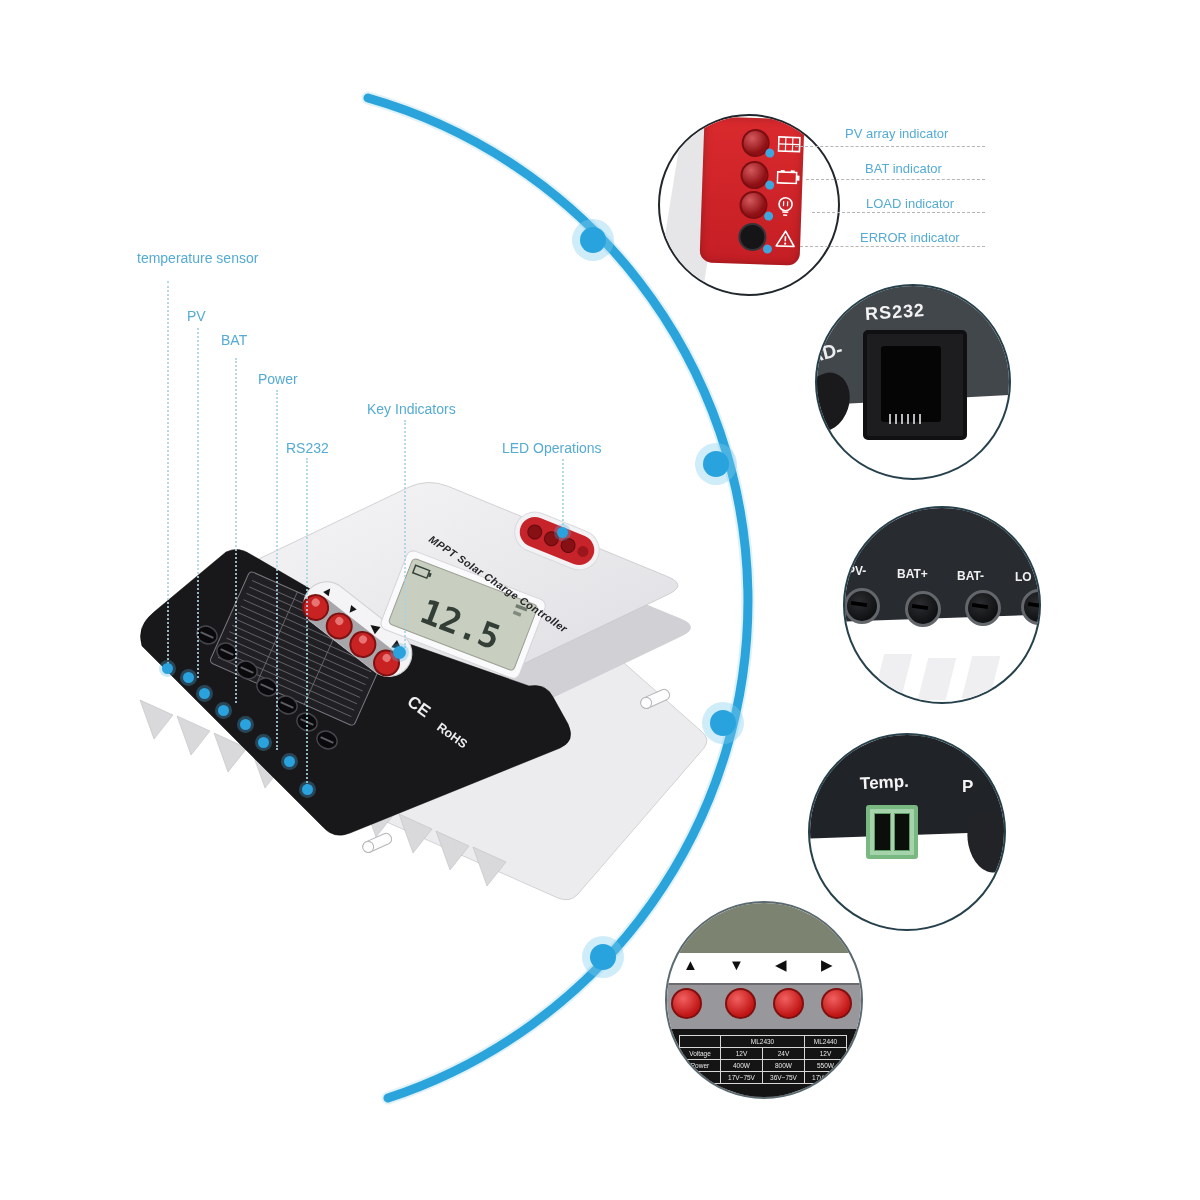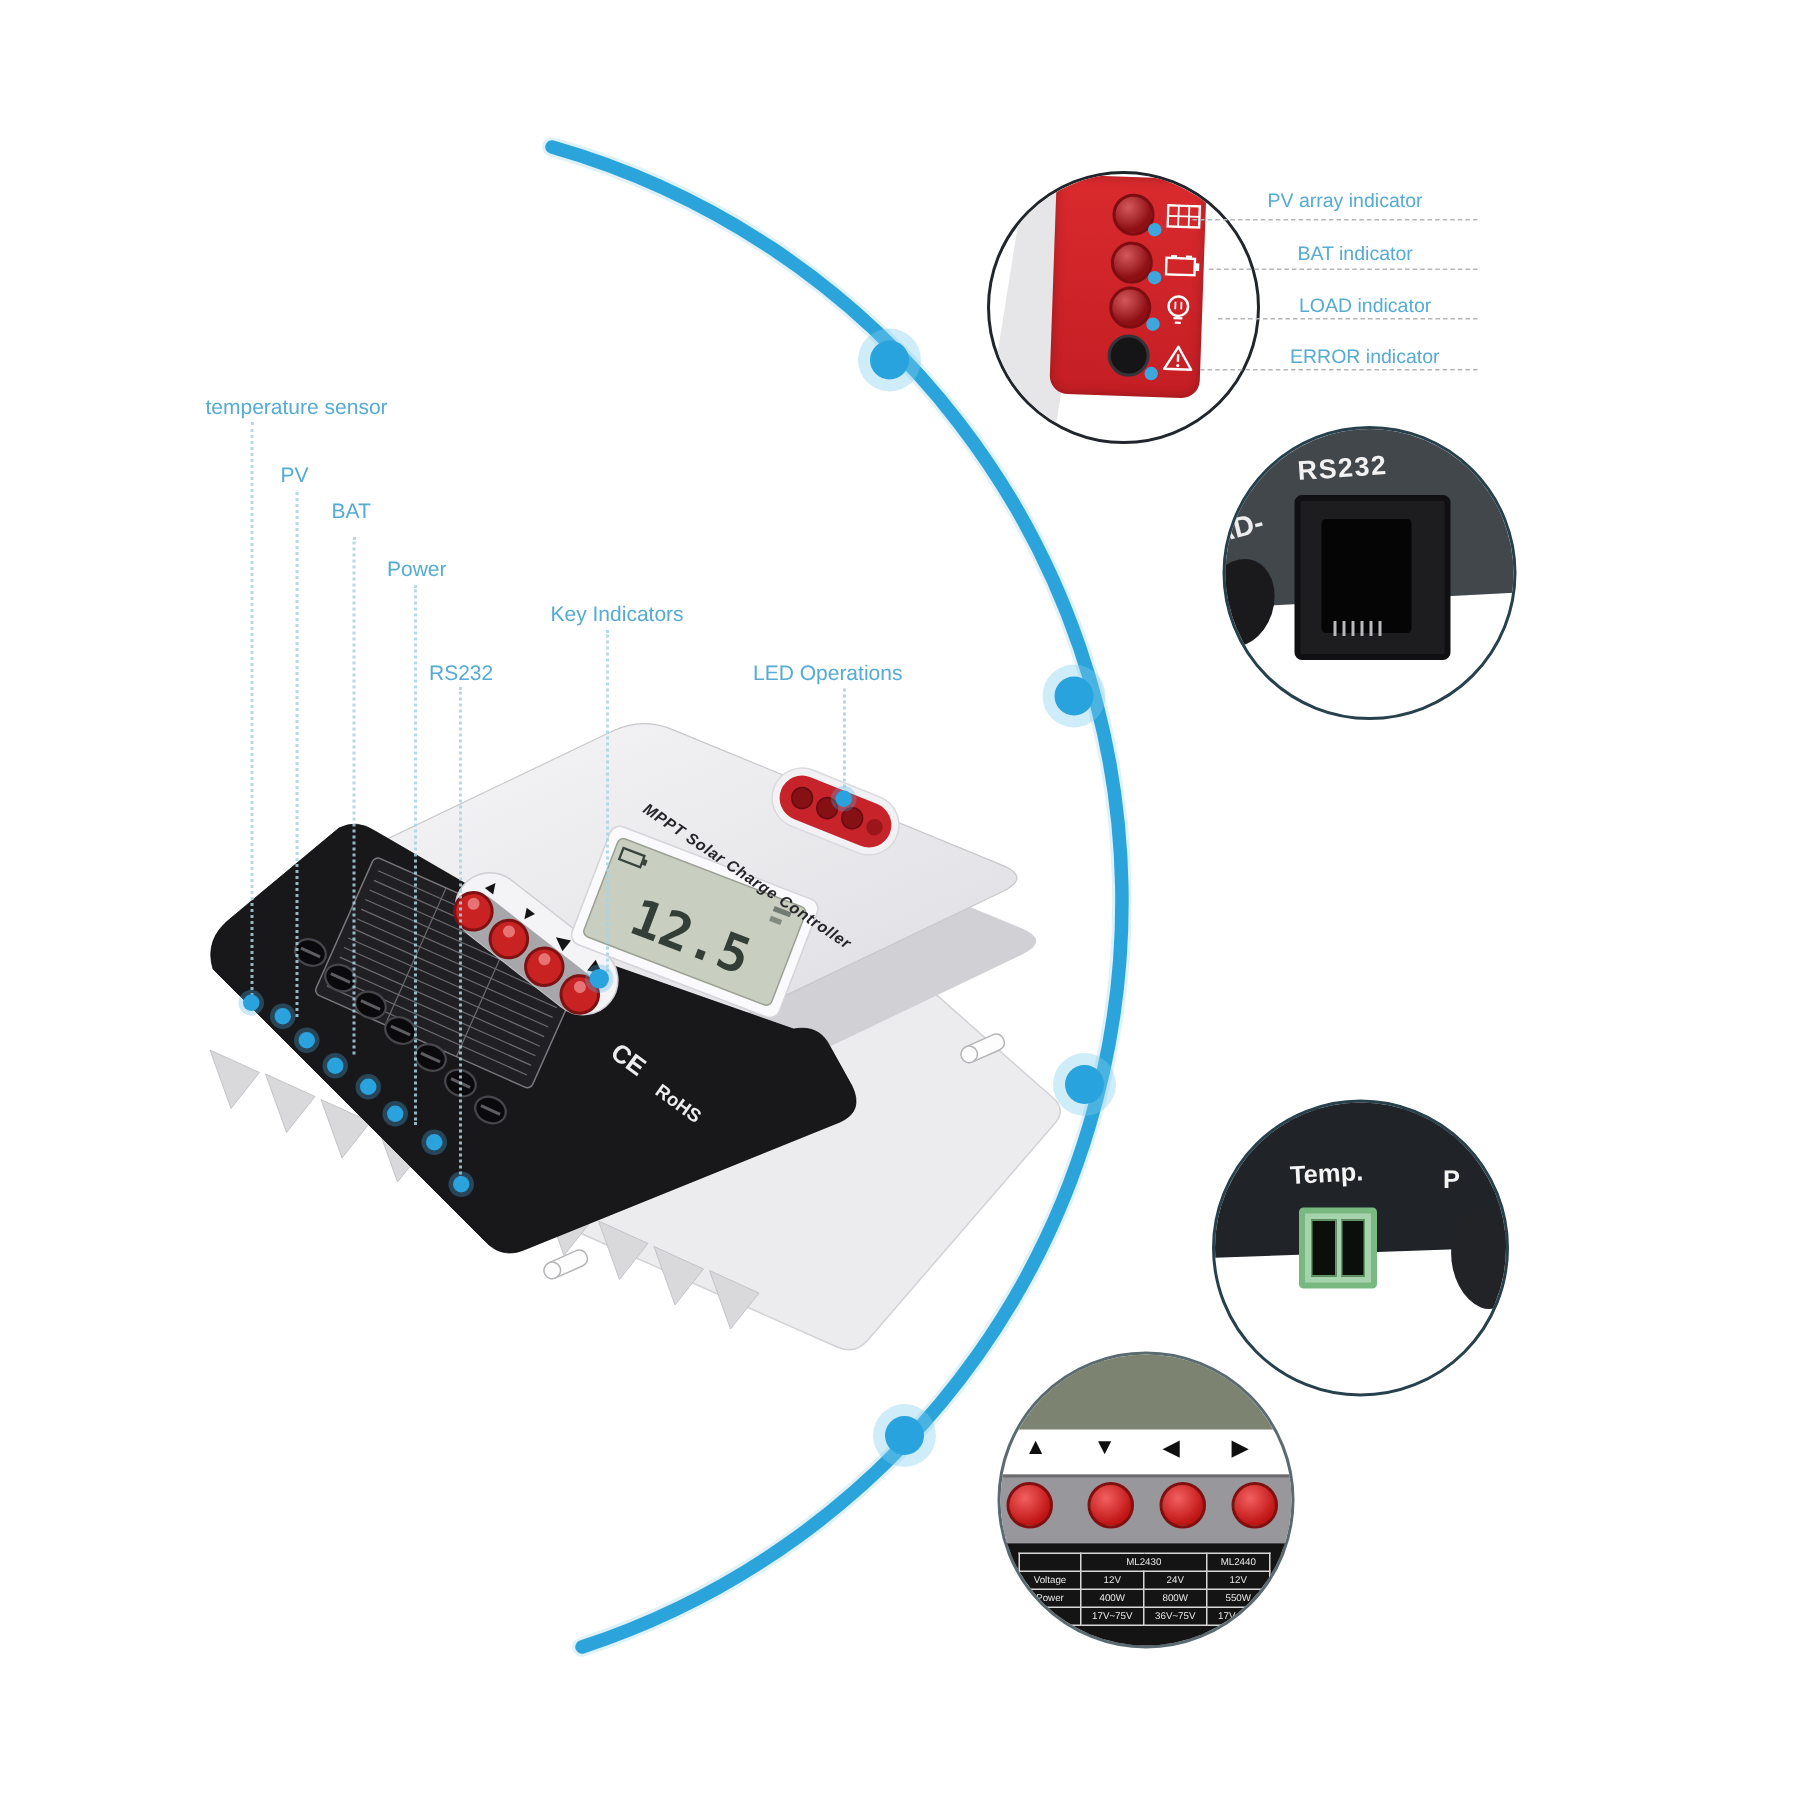--- a/index.html
+++ b/index.html
@@ -175,21 +175,21 @@
     <g transform="rotate(22 557 541)">
       <rect x="513" y="521" width="88" height="40" rx="20" fill="#f2f2f4" stroke="#dadade"></rect>
       <rect x="518" y="526" width="78" height="30" rx="15" fill="#c7232b"></rect>
       <circle cx="533" cy="541" r="7" fill="#871014" stroke="#650b0e"></circle>
       <circle cx="551" cy="541" r="7" fill="#871014" stroke="#650b0e"></circle>
       <circle cx="569" cy="541" r="7" fill="#871014" stroke="#650b0e"></circle>
       <circle cx="585" cy="541" r="5.5" fill="#9b161b"></circle>
     </g>
   </svg>
 
-  <div class="callout" style="left:137px;top:263px">temperature sensor</div>
+  <div class="callout" style="left:137px;top:250px">temperature sensor</div>
   <div class="callout" style="left:187px;top:308px">PV</div>
   <div class="callout" style="left:221px;top:332px">BAT</div>
   <div class="callout" style="left:258px;top:371px">Power</div>
   <div class="callout" style="left:367px;top:401px">Key Indicators</div>
   <div class="callout" style="left:286px;top:440px">RS232</div>
   <div class="callout" style="left:502px;top:440px">LED Operations</div>
 
   <div class="dotline" style="left:167px;top:281px;height:387px"></div>
   <div class="dotline" style="left:197px;top:328px;height:350px"></div>
   <div class="dotline" style="left:235px;top:358px;height:345px"></div>
@@ -264,20 +264,42 @@
         <div style="width:2px;height:10px;background:#b9b9bd"></div>
           <div style="width:2px;height:10px;background:#b9b9bd"></div>
         <div style="width:2px;height:10px;background:#b9b9bd"></div>
           <div style="width:2px;height:10px;background:#b9b9bd"></div>
       </div>
     </div>
     <div style="position:absolute;left:48px;top:16px;font-size:18px;font-weight:bold;color:#f2f2f2;letter-spacing:1px;transform:rotate(-4deg)">RS232</div>
     <div style="position:absolute;left:-8px;top:56px;font-size:19px;font-weight:bold;color:#ededef;transform:rotate(-14deg)">AD-</div>
   </div>
 
+  <div class="zoomc zc-term">
+    <div style="position:absolute;left:-10px;top:-14px;width:214px;height:124px;background:#282b30;transform:rotate(-2deg)"></div>
+    <div style="position:absolute;left:2px;top:56px;font-size:12px;font-weight:bold;color:#f0f0f0">PV-</div>
+    <div style="position:absolute;left:52px;top:59px;font-size:12px;font-weight:bold;color:#f0f0f0">BAT+</div>
+    <div style="position:absolute;left:112px;top:61px;font-size:12px;font-weight:bold;color:#f0f0f0">BAT-</div>
+    <div style="position:absolute;left:170px;top:62px;font-size:12px;font-weight:bold;color:#f0f0f0">LO</div>
+    <div class="termc" style="left:-1px;top:80px">
+        <div class="slot"></div>
+      </div>
+    <div class="termc" style="left:60px;top:83px">
+        <div class="slot"></div>
+      </div>
+    <div class="termc" style="left:120px;top:82px">
+        <div class="slot"></div>
+      </div>
+    <div class="termc" style="left:176px;top:81px">
+        <div class="slot"></div>
+      </div>
+    <div style="position:absolute;left:34px;top:146px;width:28px;height:42px;background:#efeff2;transform:skewX(-14deg)"></div>
+    <div style="position:absolute;left:78px;top:150px;width:28px;height:42px;background:#efeff2;transform:skewX(-14deg)"></div>
+    <div style="position:absolute;left:122px;top:148px;width:28px;height:42px;background:#efeff2;transform:skewX(-14deg)"></div>
+  </div>
 
   <div class="zoomc zc-temp">
     <div style="position:absolute;left:-10px;top:-12px;width:214px;height:112px;background:#202327;transform:rotate(-2deg)"></div>
     <div style="position:absolute;left:158px;top:74px;width:42px;height:64px;background:#212326;border-radius:50%;transform:rotate(-12deg)"></div>
     <div style="position:absolute;left:50px;top:38px;font-size:17px;font-weight:bold;color:#f4f4f4;transform:rotate(-3deg)">Temp.</div>
     <div style="position:absolute;left:152px;top:42px;font-size:17px;font-weight:bold;color:#f4f4f4">P</div>
     <div style="position:absolute;left:56px;top:70px;width:52px;height:54px;background:#a5d3ab;border:4px solid #79b981;border-radius:3px;display:flex;gap:3px;padding:4px;box-sizing:border-box">
       <div style="flex:1;background:#0c0e0c;border:1px solid #5f9c66"></div>
       <div style="flex:1;background:#0c0e0c;border:1px solid #5f9c66"></div>
     </div>

